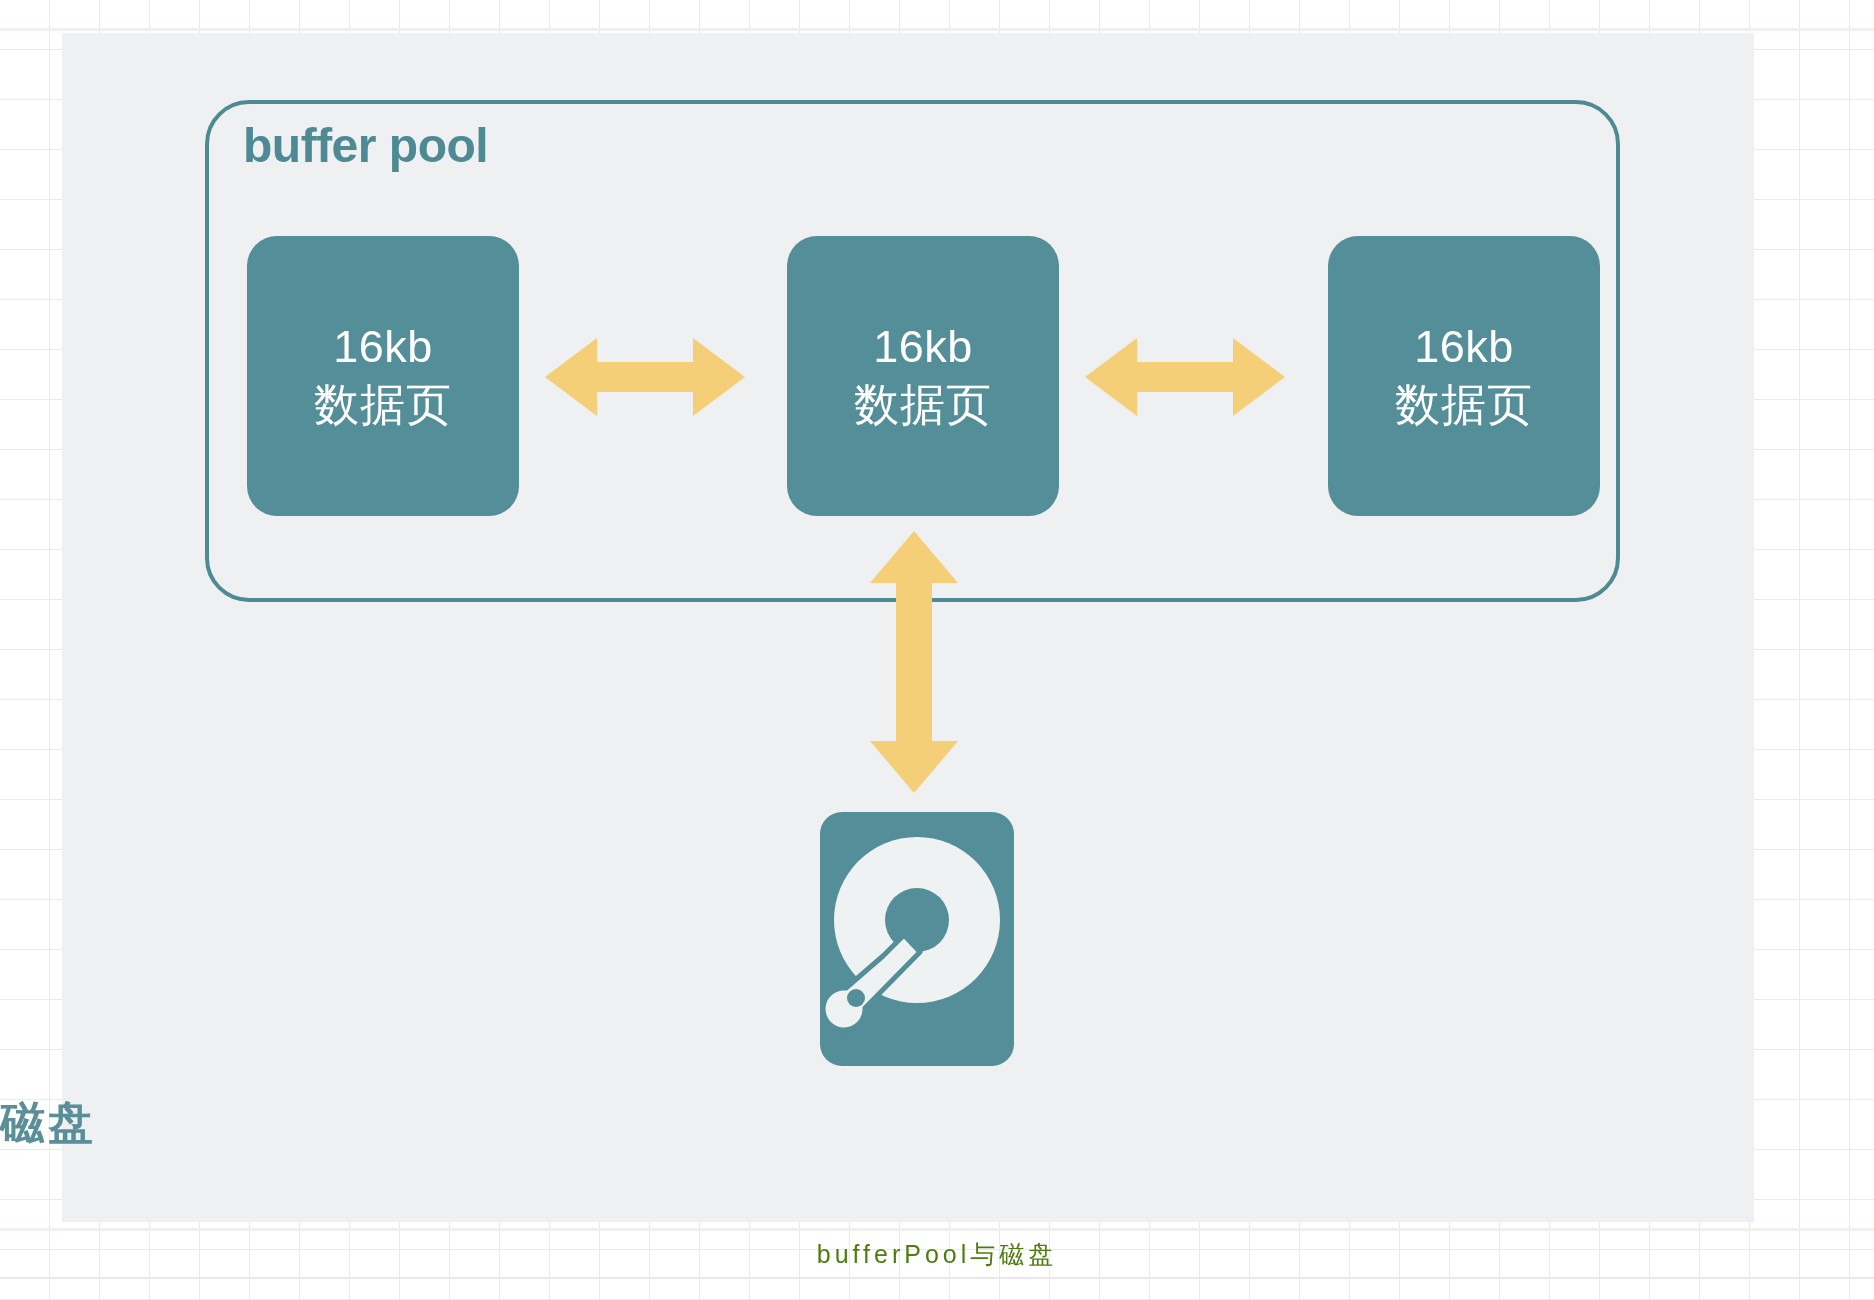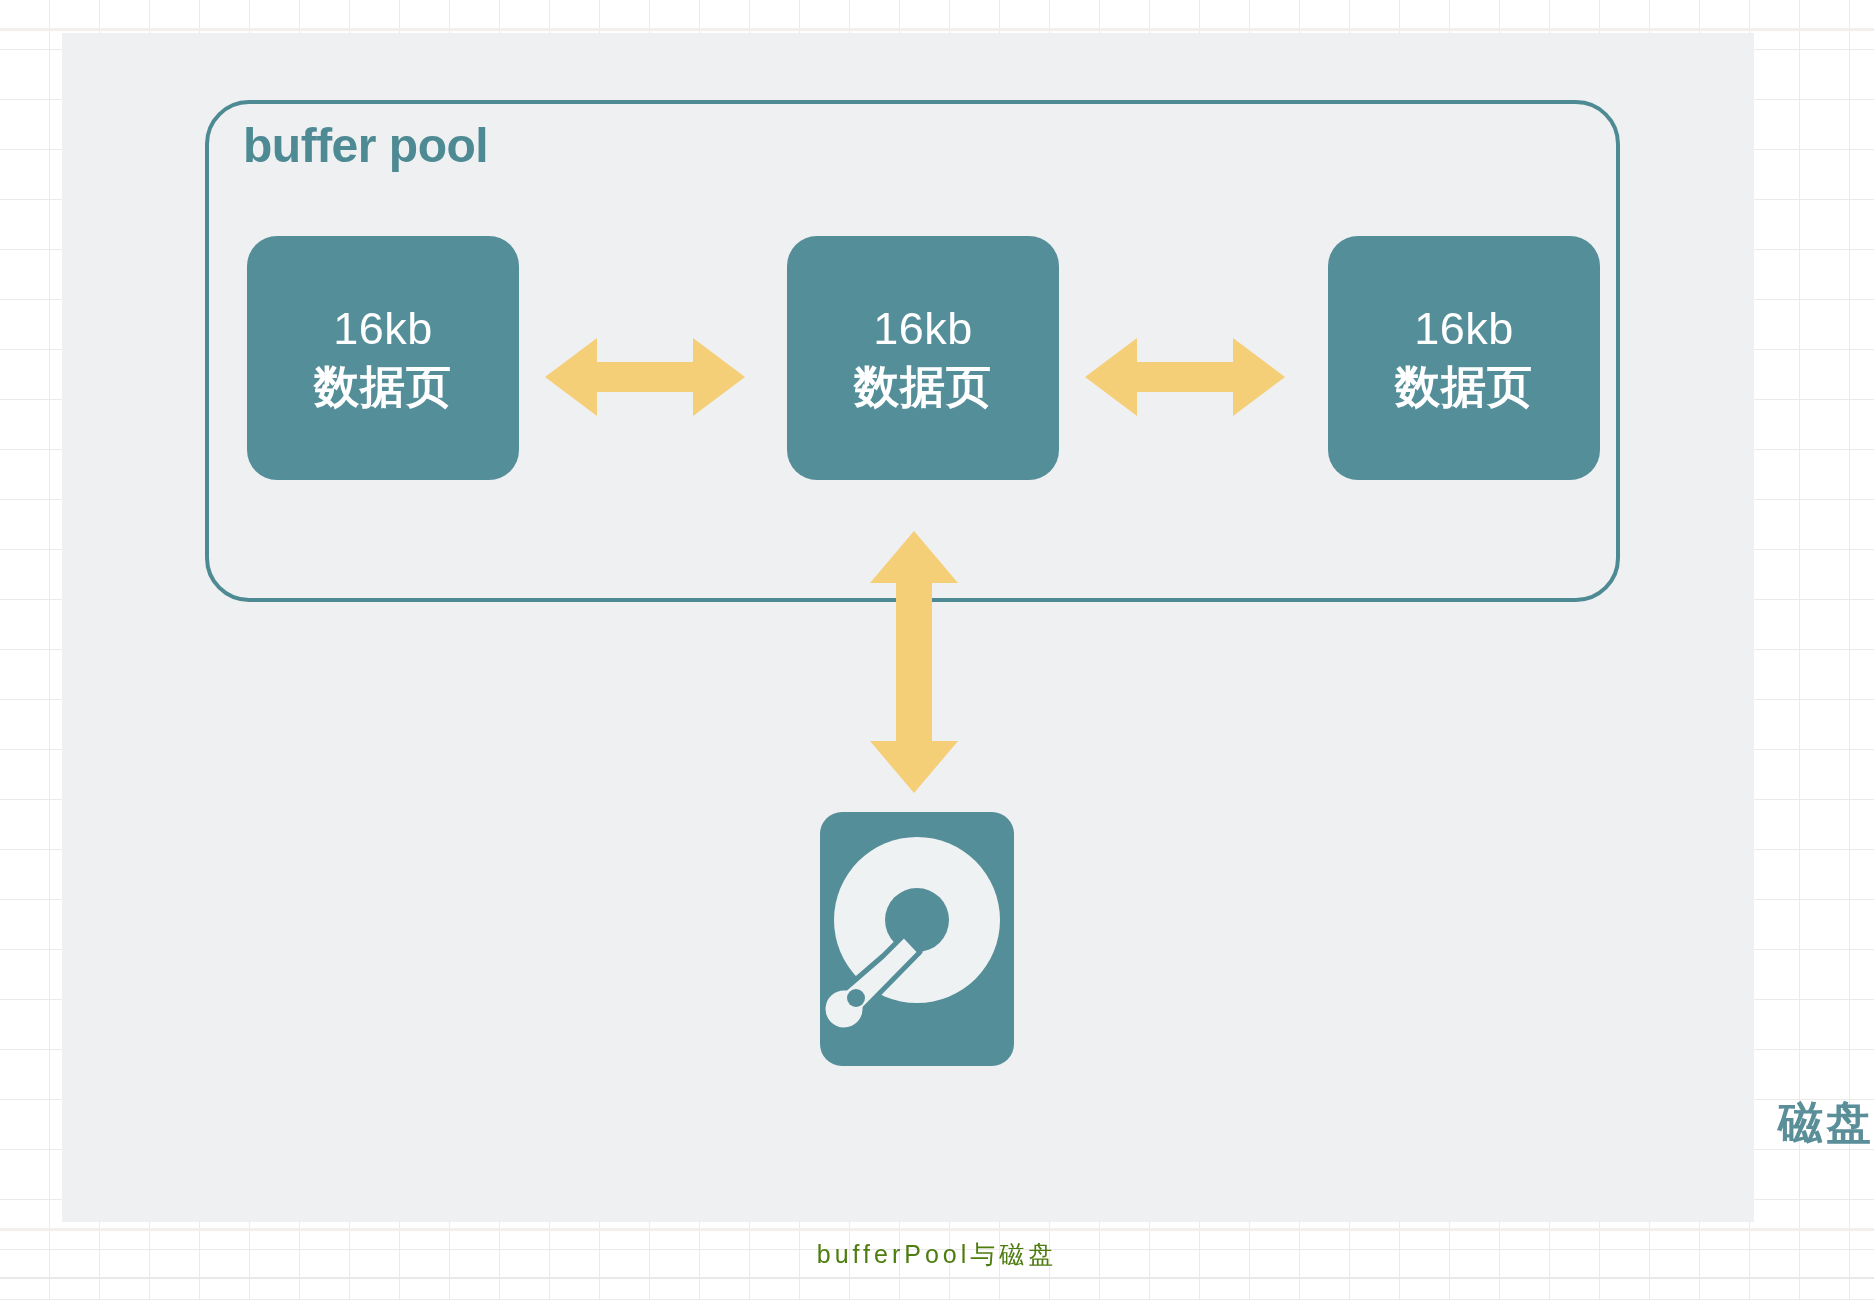--- a/index.html
+++ b/index.html
@@ -77,38 +77,38 @@
     color: #4d8a93;
     letter-spacing: -0.5px;
     white-space: nowrap;
   }
 
   
   .page-box {
     position: absolute;
     top: 236px;
     width: 272px;
-    height: 244px;
+    height: 280px;
     background: #548e99;
     border-radius: 30px;
     display: flex;
     flex-direction: column;
     align-items: center;
     justify-content: center;
     color: #ffffff;
     line-height: 1.28;
   }
   .page-box .pb-size {
     font-size: 45px;
     font-weight: normal;
     letter-spacing: 0.5px;
   }
   .page-box .pb-label {
     font-size: 45px;
-    font-weight: bold;
+    font-weight: normal;
     letter-spacing: 1px;
   }
   .box-1 { left: 247px; }
   .box-2 { left: 787px; }
   .box-3 { left: 1328px; }
 
   
   .h-arrow {
     position: absolute;
     top: 332px;
@@ -134,21 +134,21 @@
     top: 812px;
     width: 194px;
     height: 254px;
   }
 
   .disk-label {
     position: absolute;
     left: 0;
     top: 1093px;
     width: 1874px;
-    text-align: right;
+    text-align: left;
     font-size: 45px;
     font-weight: bold;
     color: #5a8e98;
     letter-spacing: 3px;
   }
 
   
   .caption {
     position: absolute;
     left: 0;

